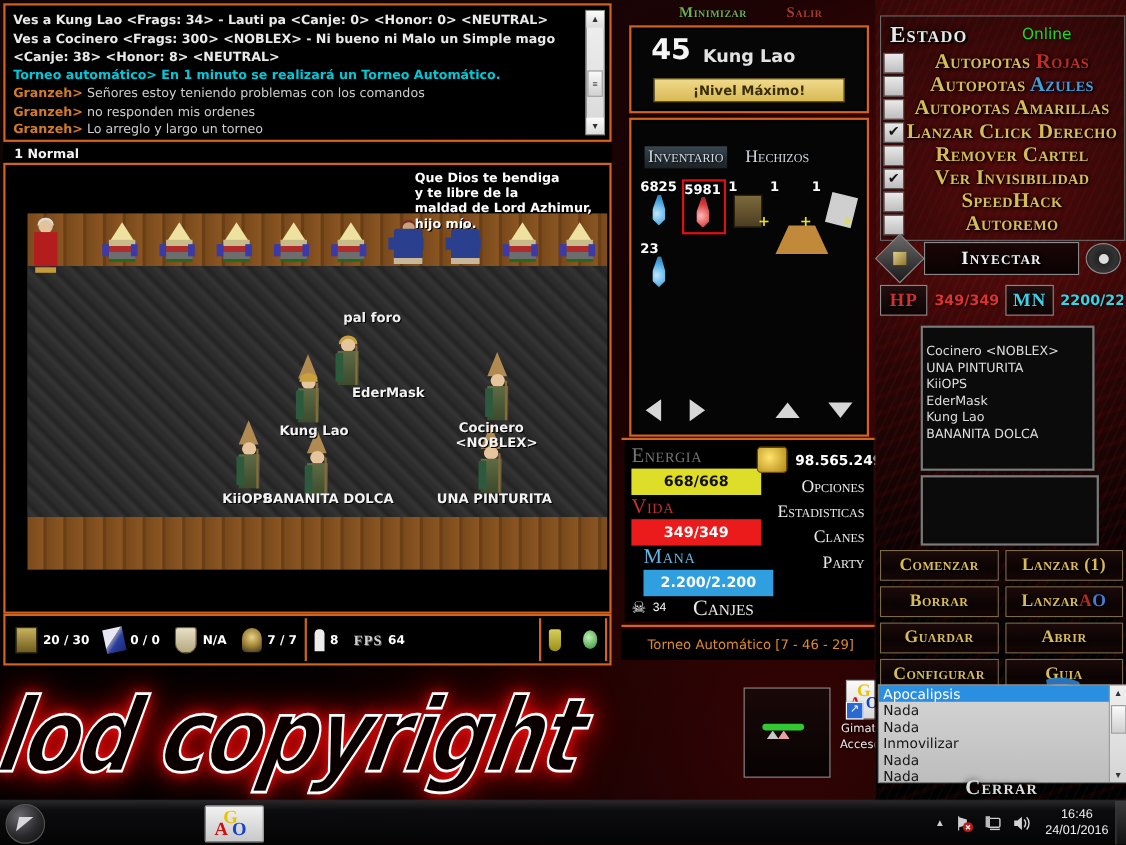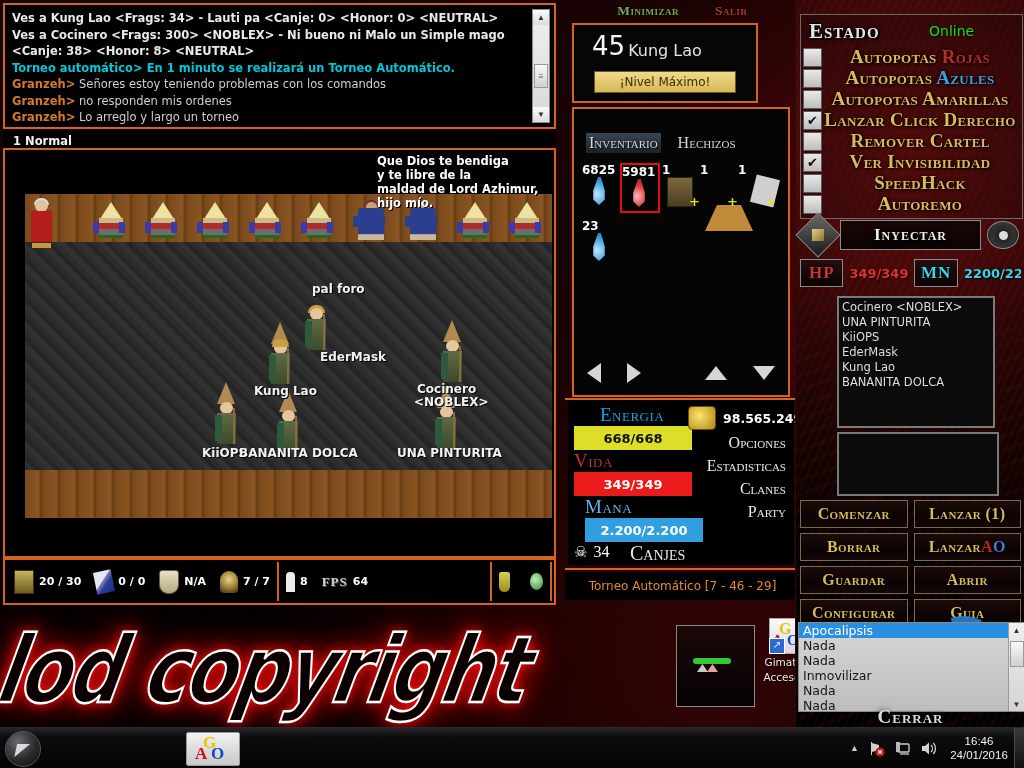--- a/index.html
+++ b/index.html
@@ -144,21 +144,21 @@
     text-shadow:1px 1px 0 #555;letter-spacing:1px;}
 
   
   .hudtop{position:absolute;left:565px;top:2px;width:235px;height:18px;display:flex;
     align-items:center;justify-content:center;gap:36px;}
   .hud-link{font-family:"Liberation Serif",serif;font-variant:small-caps;font-size:13.5px;
     letter-spacing:.5px;font-weight:bold;text-shadow:1px 1px 1px #000;}
   .hl-min{color:#6fae4a;}
   .hl-salir{color:#b03a2a;}
 
-  #charbox{position:absolute;left:572px;top:23px;width:186px;height:80px;}
+  #charbox{position:absolute;left:572px;top:23px;width:218px;height:80px;font-weight:bold;}
   .charbox-in{position:absolute;inset:2px;background:#060606;}
   .lvl{position:absolute;left:16px;top:4px;color:#f5f5f5;font-size:26px;
     font-family:"DejaVu Sans",sans-serif;}
   .charname{position:absolute;left:0;right:0;top:14px;text-align:center;color:#e2e2e2;
     font-size:16px;font-family:"DejaVu Sans",sans-serif;}
   .maxlevel{position:absolute;left:18px;right:18px;top:44px;height:20px;
     background:linear-gradient(180deg,#f0d98a,#d8b955);border:1px solid #6b5a23;
     color:#3a2e08;font-size:12px;font-family:"DejaVu Sans",sans-serif;
     display:flex;align-items:center;justify-content:center;}
 
@@ -189,37 +189,37 @@
     justify-content:center;gap:26px;}
   .arrw{width:0;height:0;cursor:pointer;}
   .a-left{border-top:10px solid transparent;border-bottom:10px solid transparent;border-right:14px solid #d6d6d6;}
   .a-right{border-top:10px solid transparent;border-bottom:10px solid transparent;border-left:14px solid #d6d6d6;}
   .a-up{border-left:11px solid transparent;border-right:11px solid transparent;border-bottom:14px solid #d6d6d6;}
   .a-down{border-left:11px solid transparent;border-right:11px solid transparent;border-top:14px solid #d6d6d6;}
 
   #statsbox{position:absolute;left:568px;top:400px;width:226px;height:165px;background:#000;}
   .statlabel{font-family:"Liberation Serif",serif;font-variant:small-caps;font-size:19px;
     text-shadow:1px 1px 2px #000;letter-spacing:.5px;}
-  .sl-energy{color:#0ea5e9;margin-left:26px;} .sl-vida{color:#c53030;} .sl-mana{color:#5fb8e8;}
+  .sl-energy{color:#737373;} .sl-vida{color:#c53030;} .sl-mana{color:#5fb8e8;}
   .bar{width:118px;height:24px;display:flex;align-items:center;justify-content:center;
     font-family:"DejaVu Sans",sans-serif;font-size:13px;font-weight:bold;color:#111;}
   .bar-e{background:#dede28;}
   .bar-v{background:#ec1b1b;color:#fff;}
   .bar-m{background:#2f9fe0;color:#fff;}
   .gold-row{position:absolute;left:120px;top:6px;display:flex;align-items:center;gap:7px;}
   .gold-ico{width:26px;height:22px;background:radial-gradient(circle at 40% 40%,#ffe46a,#b08416);
     border-radius:4px;border:1px solid #6a4e08;}
   .gold-amt{color:#fff;font-family:"DejaVu Sans",sans-serif;font-weight:bold;font-size:12.5px;}
   .menucol{position:absolute;right:8px;top:34px;display:flex;flex-direction:column;
     align-items:flex-end;gap:5px;}
   .menuitem{font-family:"Liberation Serif",serif;font-variant:small-caps;font-size:16px;
     color:#e8e8e8;text-shadow:1px 1px 2px #000;cursor:pointer;}
   .skullrow{position:absolute;left:6px;bottom:4px;display:flex;align-items:center;gap:6px;}
   .skull{font-size:15px;color:#f0f0f0;}
-  .fragcount{color:#fff;font-family:Liberation Serif, serif;font-size:16px;}
+  .fragcount{color:#fff;font-family:Liberation Sans, sans-serif;font-size:11px;}
   .canjes{position:absolute;left:62px;bottom:0px;font-family:"Liberation Serif",serif;
     font-variant:small-caps;font-size:20px;color:#e8e8e8;text-shadow:1px 1px 2px #000;}
   #torneobar{position:absolute;left:565px;top:572px;width:235px;height:28px;background:#000;
     display:flex;align-items:center;justify-content:center;}
   #torneobar span{color:#e08a2a;font-family:"DejaVu Sans",sans-serif;font-size:12px;}
   .hud-divider{position:absolute;left:565px;width:235px;height:2px;background:#d4631f;}
 
   
   #botpanel{position:absolute;left:795px;top:0;width:229px;height:728px;
     background:
@@ -268,21 +268,21 @@
     background:linear-gradient(180deg,#241010,#0c0404);display:flex;align-items:center;justify-content:center;
     font-family:"Liberation Serif",serif;font-weight:bold;font-size:17px;letter-spacing:1px;
     text-shadow:1px 1px 0 #000,0 0 5px #000;}
   .hp-badge{color:#d03030;} .mn-badge{color:#3fd0e8;}
   .hp-val{color:#e03030;font-family:"DejaVu Sans",sans-serif;font-size:13px;font-weight:bold;
     margin:0 6px 0 6px;text-shadow:1px 1px 2px #000;}
   .mn-val{color:#2fd8e8;font-family:"DejaVu Sans",sans-serif;font-size:13px;font-weight:bold;
     margin-left:6px;text-shadow:1px 1px 2px #000;white-space:nowrap;overflow:hidden;}
 
   .namelist{position:absolute;left:41px;top:296px;width:158px;height:132px;
-    background:#0b0b0b;border:2px solid #7a7a7a;overflow:hidden;padding:2px 0 0 3px;box-sizing:border-box;}
+    background:#0b0b0b;border:2px solid #7a7a7a;overflow:hidden;padding:14px 0 0 3px;box-sizing:border-box;}
   .namelist div{color:#dedede;font-family:"DejaVu Sans",sans-serif;font-size:11.5px;line-height:15px;
     white-space:nowrap;}
   .namelist2{position:absolute;left:41px;top:432px;width:158px;height:60px;
     background:#0b0b0b;border:2px solid #7a7a7a;}
 
   .btngrid{position:absolute;left:4px;top:500px;width:221px;
     display:grid;grid-template-columns:1fr 1fr;gap:5px 6px;}
   .gbtn{height:26px;border:1px solid #7b6a4a;
     background:linear-gradient(180deg,#1c0a0a 0%,#0b0303 60%,#150606 100%);
     display:flex;align-items:center;justify-content:center;

